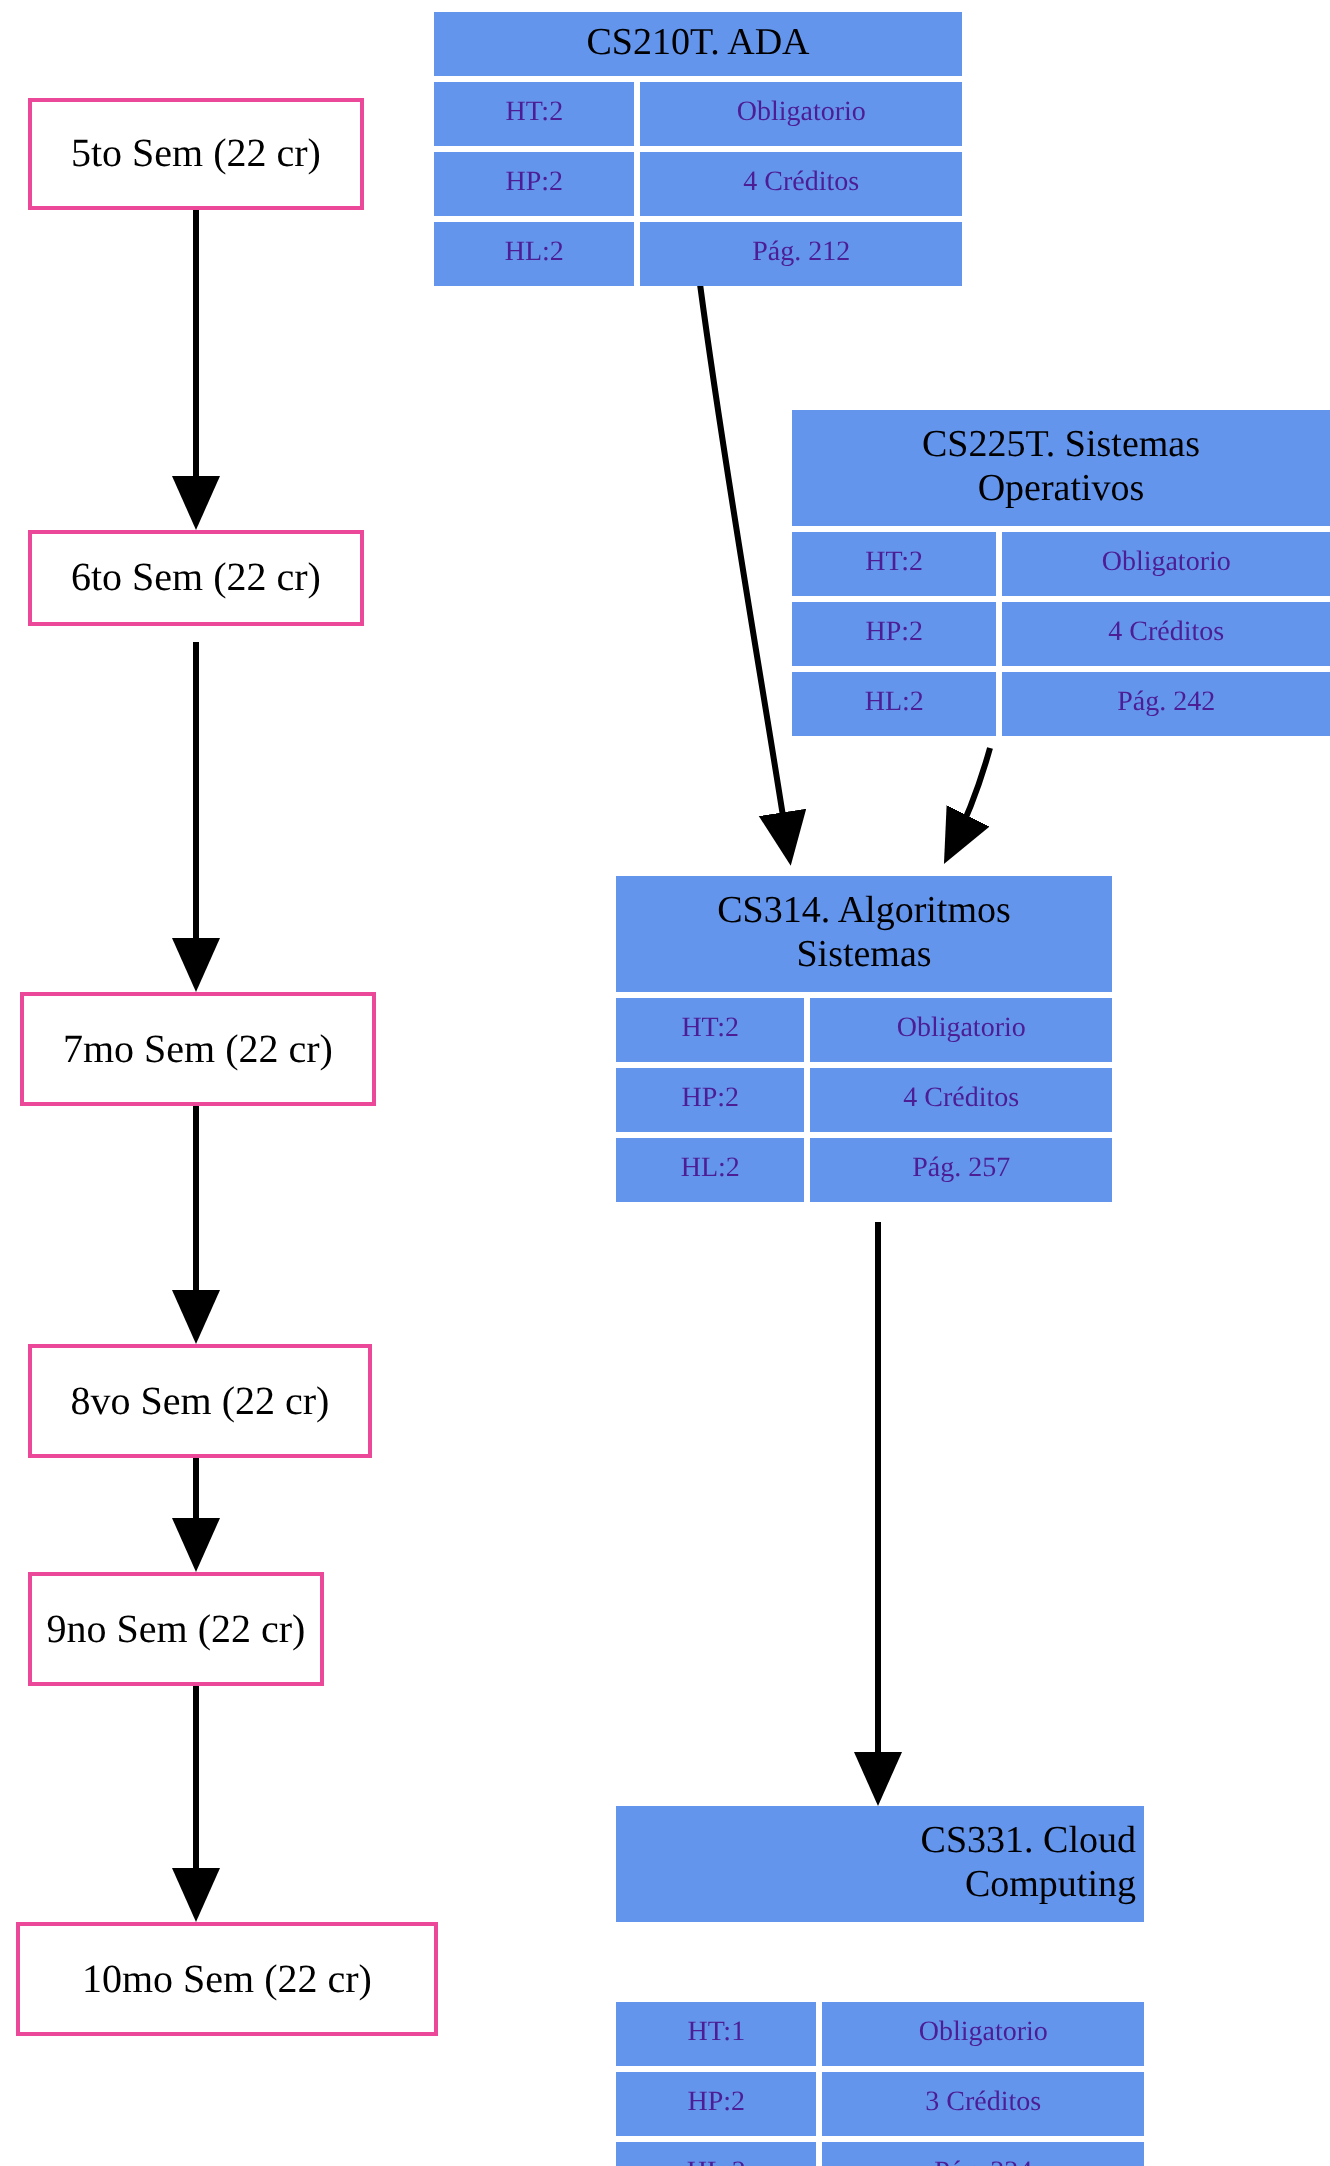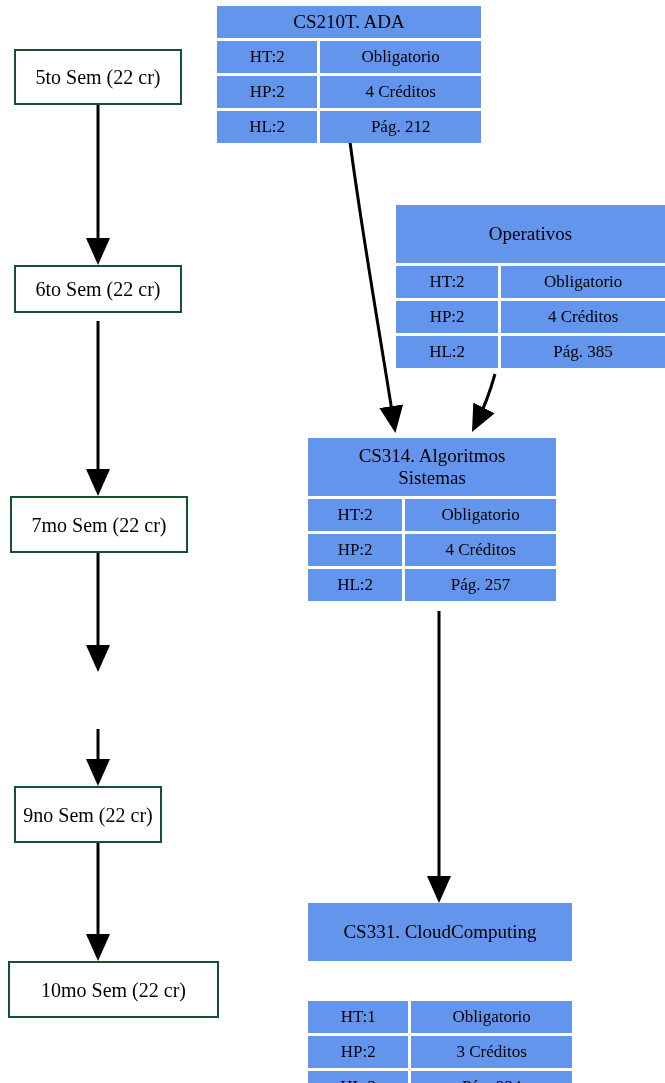--- a/index.html
+++ b/index.html
@@ -17,21 +17,21 @@
   #canvas {
     position: absolute;
     left: 0; top: 0;
     width: 665px;
     height: 1083px;
   }
   
   .sem-box {
     position: absolute;
     box-sizing: border-box;
-    border: 2px solid #14532d;
+    border: 2px solid #ec4899;
     background: #ffffff;
     display: flex;
     align-items: center;
     justify-content: center;
   }
   .sem-label {
     font-size: 20px;
     color: #000000;
     white-space: nowrap;
     line-height: 1;
@@ -57,22 +57,22 @@
     box-sizing: border-box;
   }
   .course-row {
     display: flex;
     flex-direction: row;
     margin-top: 3px;
     box-sizing: border-box;
   }
   .cell {
     background: #6495ed;
-    color: #000000;
-    font-size: 17px;
+    color: #4c1d95;
+    font-size: 14px;
     text-align: left;
     display: flex;
     align-items: center;
     justify-content: center;
     box-sizing: border-box;
     white-space: nowrap;
   }
   .cell-left {
     width: 38%;
     margin-right: 3px;
@@ -119,20 +119,23 @@
   </div>
 
   <div class="sem-box" style="left:14px; top:265px; width:168px; height:48px;">
     <span class="sem-label">6to Sem (22 cr)</span>
   </div>
 
   <div class="sem-box" style="left:10px; top:496px; width:178px; height:57px;">
     <span class="sem-label">7mo Sem (22 cr)</span>
   </div>
 
+  <div class="sem-box" style="left:14px; top:672px; width:172px; height:57px;">
+    <span class="sem-label">8vo Sem (22 cr)</span>
+  </div>
 
   <div class="sem-box" style="left:14px; top:786px; width:148px; height:57px;">
     <span class="sem-label">9no Sem (22 cr)</span>
   </div>
 
   <div class="sem-box" style="left:8px; top:961px; width:211px; height:57px;">
     <span class="sem-label">10mo Sem (22 cr)</span>
   </div>
 
   <div class="course-box" style="left:217px; top:6px; width:264px;">
@@ -148,33 +151,34 @@
       <div class="cell cell-right">4 Créditos</div>
     </div>
     <div class="course-row" style="height:32px;">
       <div class="cell cell-left">HL:2</div>
       <div class="cell cell-right">Pág. 212</div>
     </div>
   </div>
 
   <div class="course-box" style="left:396px; top:205px; width:269px;">
     <div class="course-title" style="height:58px; flex-direction:column;">
+      <span>CS225T. Sistemas</span>
       <span>Operativos</span>
     </div>
     <div class="course-row" style="height:32px;">
       <div class="cell cell-left">HT:2</div>
       <div class="cell cell-right">Obligatorio</div>
     </div>
     <div class="course-row" style="height:32px;">
       <div class="cell cell-left">HP:2</div>
       <div class="cell cell-right">4 Créditos</div>
     </div>
     <div class="course-row" style="height:32px;">
       <div class="cell cell-left">HL:2</div>
-      <div class="cell cell-right">Pág. 385</div>
+      <div class="cell cell-right">Pág. 242</div>
     </div>
   </div>
 
   <div class="course-box" style="left:308px; top:438px; width:248px;">
     <div class="course-title" style="height:58px; flex-direction:column;">
       <span>CS314. Algoritmos</span>
       <span>Sistemas</span>
     </div>
     <div class="course-row" style="height:32px;">
       <div class="cell cell-left">HT:2</div>
@@ -184,21 +188,21 @@
       <div class="cell cell-left">HP:2</div>
       <div class="cell cell-right">4 Créditos</div>
     </div>
     <div class="course-row" style="height:32px;">
       <div class="cell cell-left">HL:2</div>
       <div class="cell cell-right">Pág. 257</div>
     </div>
   </div>
 
   <div class="course-box" style="left:308px; top:903px; width:264px;">
-    <div class="course-title" style="height:58px; ">
+    <div class="course-title" style="height:58px; flex-direction:column;align-items:flex-end;">
       <span>CS331. Cloud</span>
       <span>Computing</span>
     </div>
     <div class="course-row" style="height:32px;margin-top:40px;">
       <div class="cell cell-left">HT:1</div>
       <div class="cell cell-right">Obligatorio</div>
     </div>
     <div class="course-row" style="height:32px;">
       <div class="cell cell-left">HP:2</div>
       <div class="cell cell-right">3 Créditos</div>

